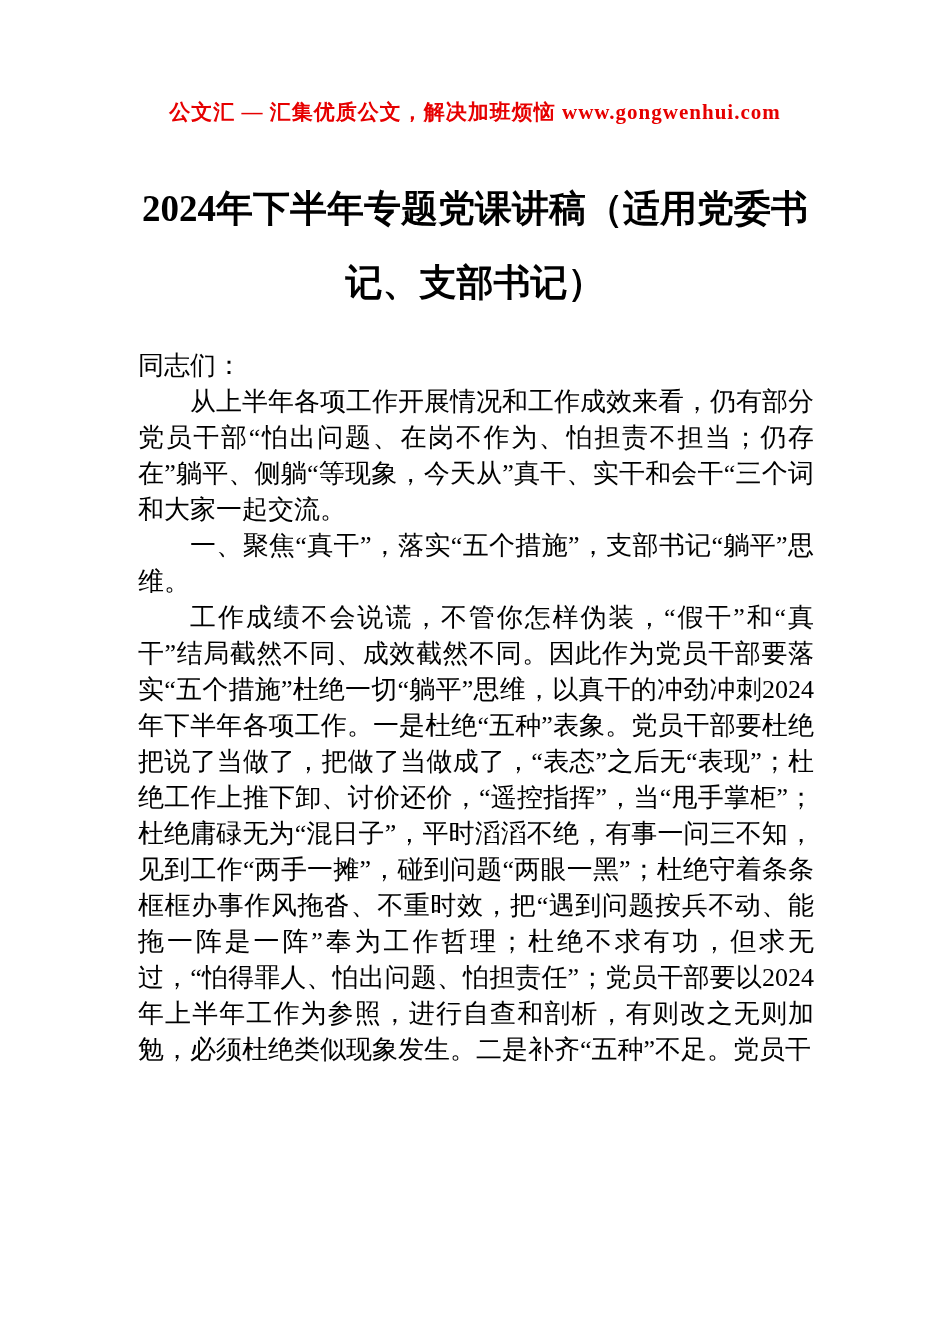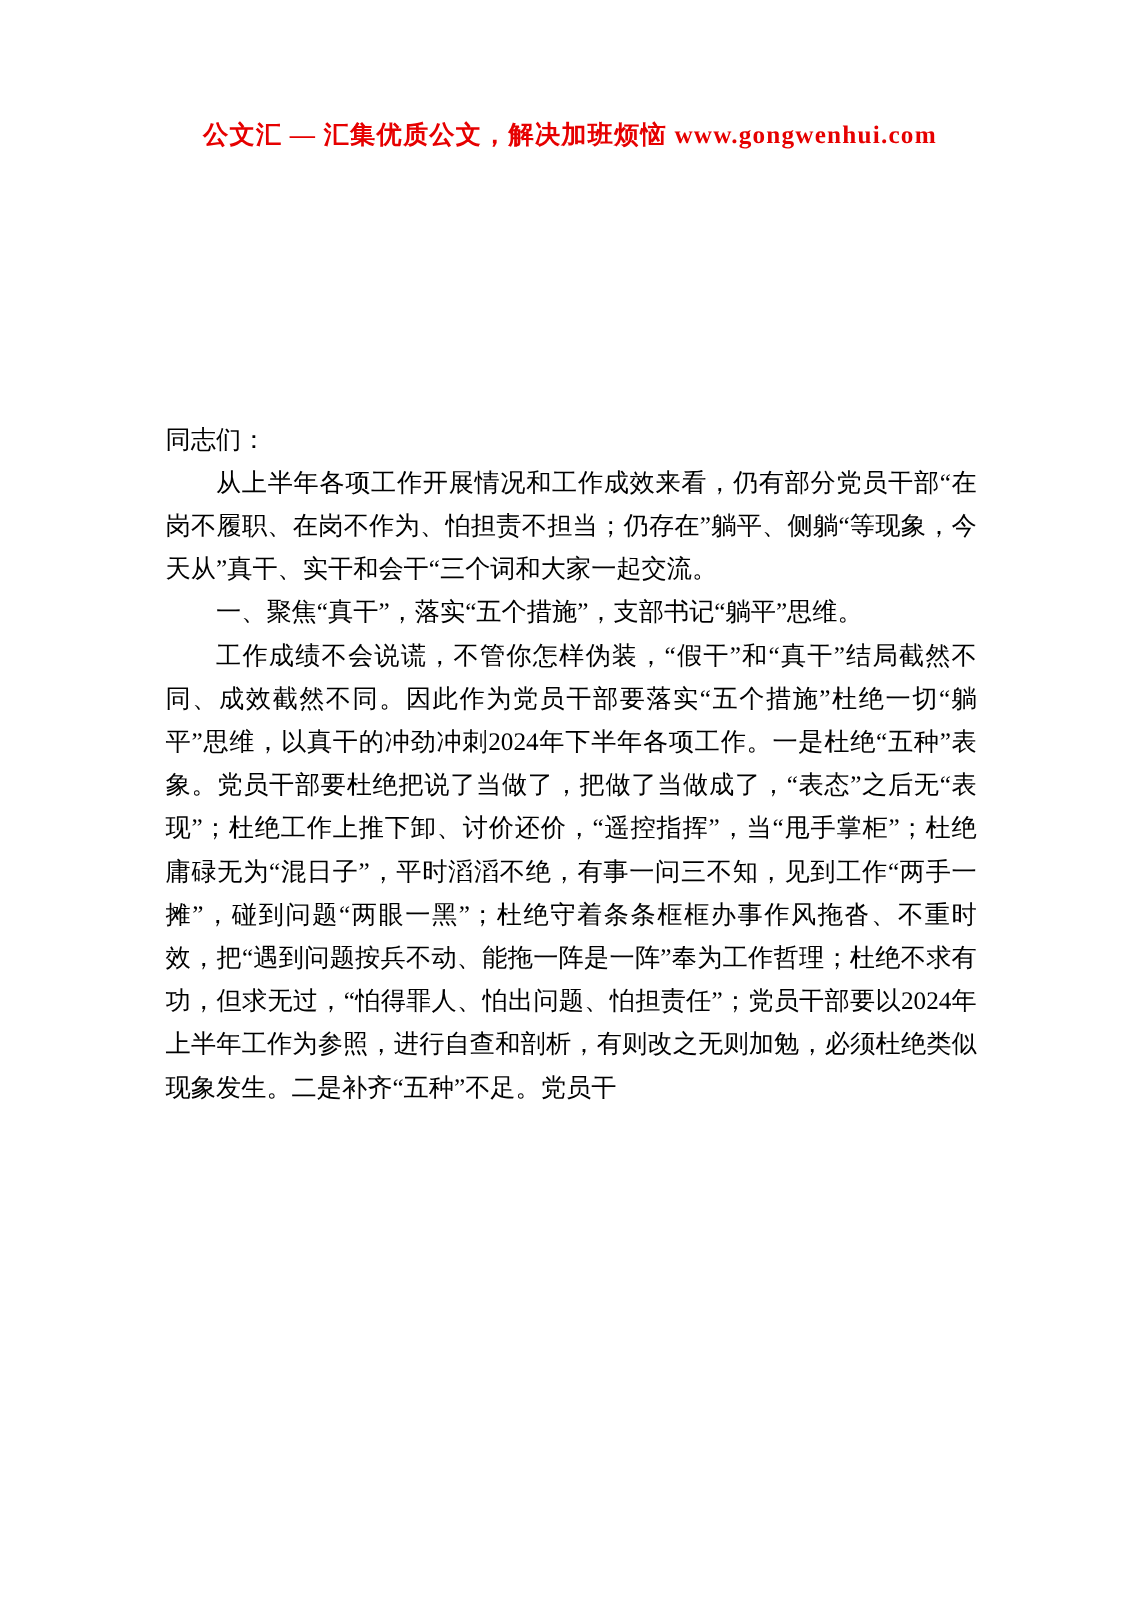--- a/index.html
+++ b/index.html
@@ -38,38 +38,42 @@
     text-align: center;
     font-size: 37px;
     font-weight: bold;
     line-height: 74px;
   }
   .doc-body {
     position: absolute;
     top: 336px;
     left: 138px;
     width: 676px;
-    font-size: 21px;
+    font-size: 26px;
     line-height: 36px;
     text-align: justify;
   }
   .doc-body p {
     margin: 0;
     padding: 0;
   }
   .doc-body p.indent {
     text-indent: 2em;
   }
 </style>
 </head>
 <body>
 
 <div class="page">
   <div class="promo">
     <span>公文汇 — 汇集优质公文，解决加班烦恼 www.gongwenhui.com</span>
   </div>
+  <h1 class="doc-title">
+      <div>2024年下半年专题党课讲稿（适用党委书</div>
+      <div>记、支部书记）</div>
+    </h1>
   <div class="doc-body">
       <p>同志们：</p>
-      <p class="indent">从上半年各项工作开展情况和工作成效来看，仍有部分党员干部“在岗不履职、在岗不作为、怕担责不担当；仍存在”躺平、侧躺“等现象，今天从”真干、实干和会干“三个词和大家一起交流。</p>
+      <p class="indent">从上半年各项工作开展情况和工作成效来看，仍有部分党员干部“怕出问题、在岗不作为、怕担责不担当；仍存在”躺平、侧躺“等现象，今天从”真干、实干和会干“三个词和大家一起交流。</p>
       <p class="indent">一、聚焦“真干”，落实“五个措施”，支部书记“躺平”思维。</p>
       <p class="indent">工作成绩不会说谎，不管你怎样伪装，“假干”和“真干”结局截然不同、成效截然不同。因此作为党员干部要落实“五个措施”杜绝一切“躺平”思维，以真干的冲劲冲刺2024年下半年各项工作。一是杜绝“五种”表象。党员干部要杜绝把说了当做了，把做了当做成了，“表态”之后无“表现”；杜绝工作上推下卸、讨价还价，“遥控指挥”，当“甩手掌柜”；杜绝庸碌无为“混日子”，平时滔滔不绝，有事一问三不知，见到工作“两手一摊”，碰到问题“两眼一黑”；杜绝守着条条框框办事作风拖沓、不重时效，把“遇到问题按兵不动、能拖一阵是一阵”奉为工作哲理；杜绝不求有功，但求无过，“怕得罪人、怕出问题、怕担责任”；党员干部要以2024年上半年工作为参照，进行自查和剖析，有则改之无则加勉，必须杜绝类似现象发生。二是补齐“五种”不足。党员干</p>
     </div>
 </div>
 
 </body></html>

